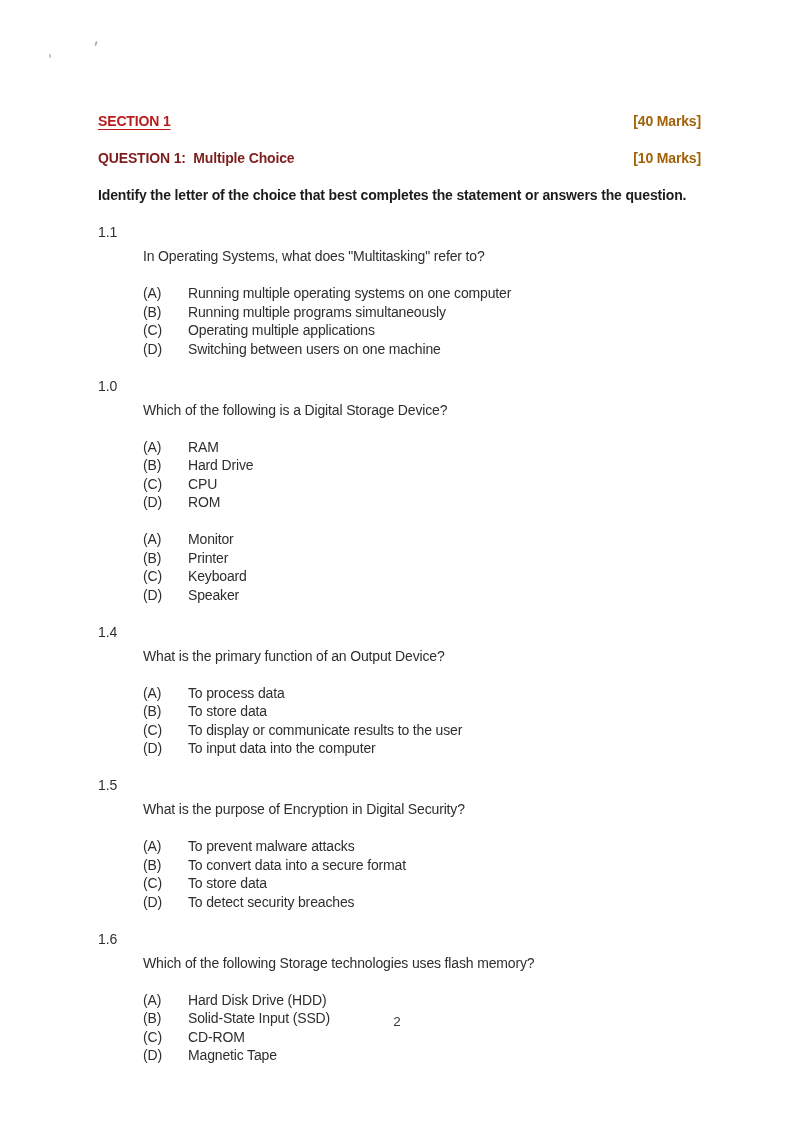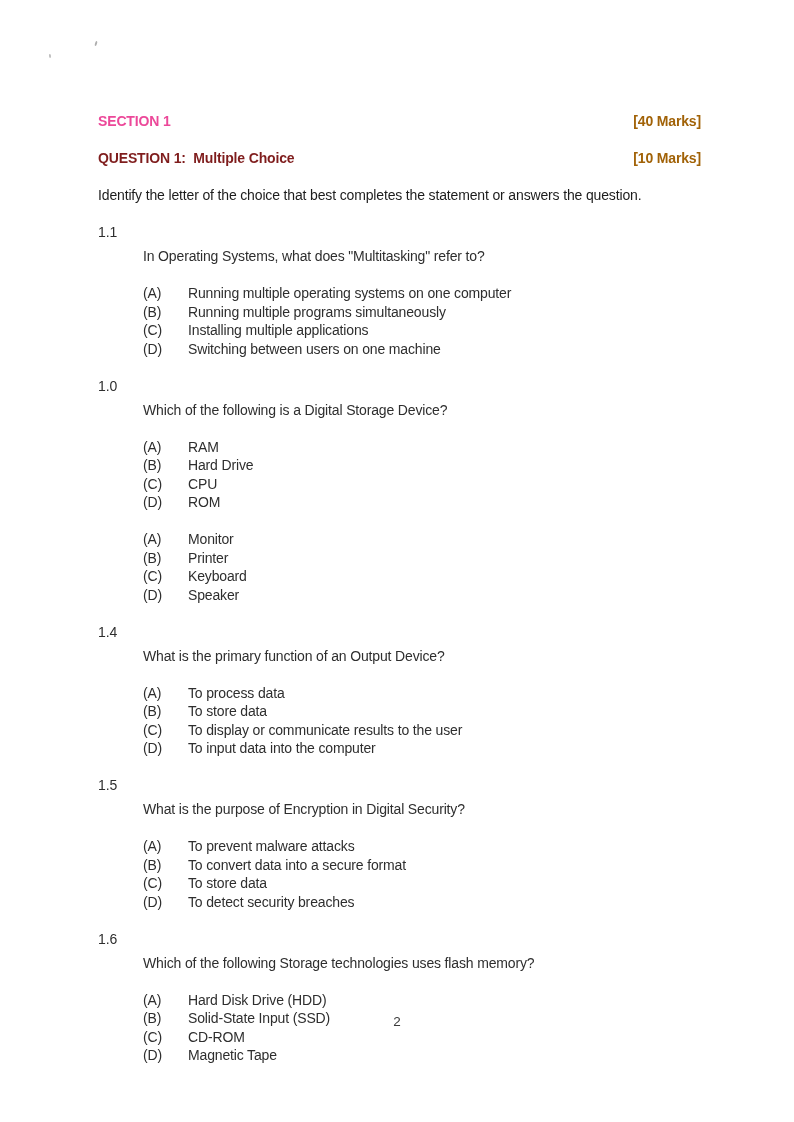--- a/index.html
+++ b/index.html
@@ -24,29 +24,30 @@
   .bold { font-weight: bold; color: #7f1d1d; }
   .hrow {
     display: flex;
     justify-content: space-between;
     align-items: baseline;
     line-height: 18.5px;
     margin-bottom: 18.5px;
   }
   .section-title {
     font-weight: bold;
-    color: #ec4899;
+    color: #b91c1c;
+    text-decoration: underline;
     text-underline-offset: 3px;
   }
   .pre { white-space: pre-wrap; }
   .marks { font-weight: bold; color: #a16207; }
   .instruction {
     margin: 0 0 18.5px 0;
     line-height: 18.5px;
-    font-weight: normal;
+    font-weight: bold;
     color: #1c1c1c;
   }
   .question { margin-bottom: 18.5px; }
   .q-row {
     display: flex;
     line-height: 18.5px;
     margin-bottom: 18.5px;
   }
   .q-num { flex: 0 0 45px; }
   .q-text { flex: 1; margin-top: 24px; }
@@ -107,21 +108,21 @@
     <span class="opt-text">Running multiple operating systems on one computer</span>
   </div>
 
   <div class="opt-row">
     <span class="opt-letter">(B)</span>
     <span class="opt-text">Running multiple programs simultaneously</span>
   </div>
 
   <div class="opt-row">
     <span class="opt-letter">(C)</span>
-    <span class="opt-text">Installing multiple applications</span>
+    <span class="opt-text">Operating multiple applications</span>
   </div>
 
   <div class="opt-row">
     <span class="opt-letter">(D)</span>
     <span class="opt-text">Switching between users on one machine</span>
   </div>
 </div>
   </div>
 
   <div class="question">

